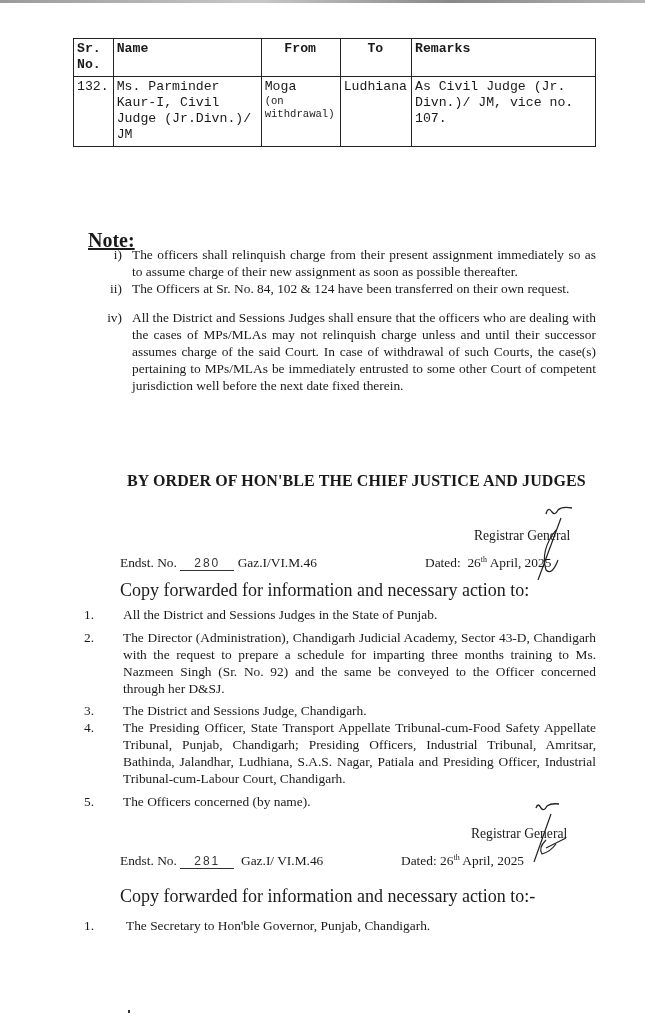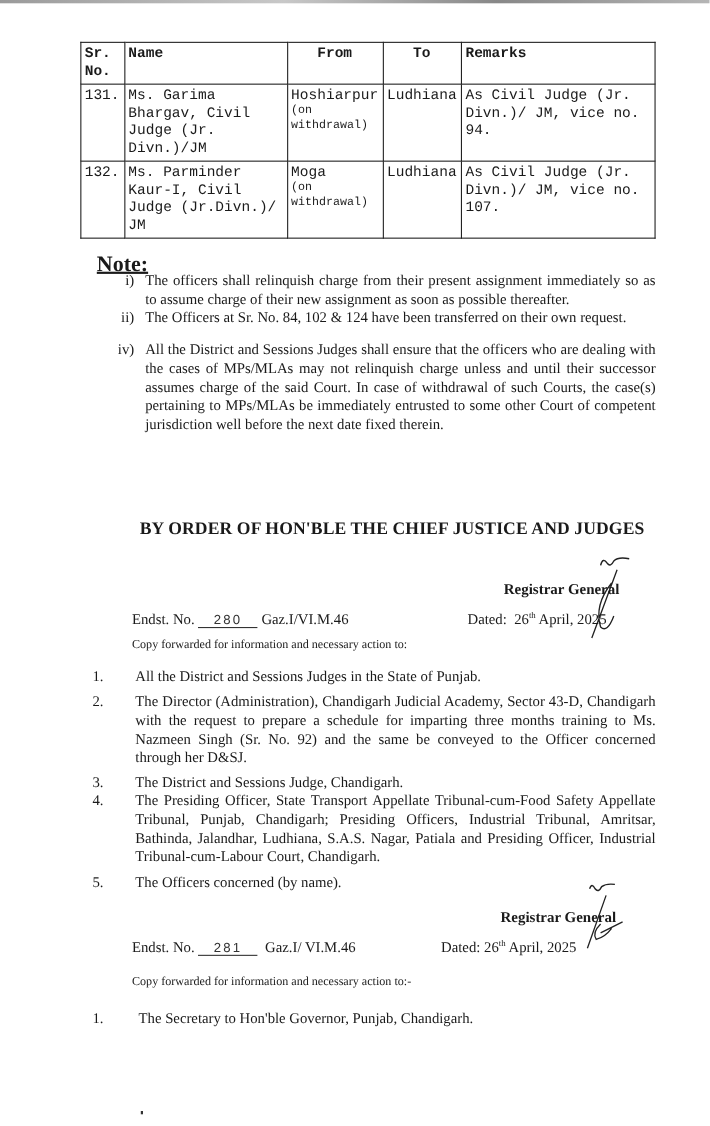--- a/index.html
+++ b/index.html
@@ -12,27 +12,27 @@
      line-height:16px; font-size:13.2px; text-align:left; }
   table.tr th { font-weight:bold; height:32px; }
   th.c { text-align:center !important; }
   .sub { display:block; font-size:10.6px; line-height:13px; }
   .note-h { position:absolute; left:88px; top:229px; font-weight:bold; text-decoration:underline; font-size:20px; }
   .notes { position:absolute; left:88px; top:246px; width:508px; }
   .note { display:flex; line-height:17px; margin-bottom:0px; }
   .note .num { width:44px; text-align:right; padding-right:10px; box-sizing:border-box; flex:none; }
   .note .txt { flex:1; text-align:justify; }
   .order { position:absolute; left:127px; top:472px; font-weight:bold; font-size:16px; letter-spacing:0.1px; }
-  .reg { position:absolute; font-weight:bold; font-size:13.6px; }
+  .reg { position:absolute; font-weight:normal; font-size:13.6px;margin-left:16px; }
   .endst { position:absolute; font-size:13.4px; }
   .blank { display:inline-block; border-bottom:1px solid #333; width:54px; text-align:center;
            font-family:Liberation Sans, sans-serif; font-size:12px; color:#333; letter-spacing:2px; line-height:13px; }
   .dated { position:absolute; font-size:13.4px; }
   sup { font-size:8px; }
-  .copy { position:absolute; font-size:11px; }
+  .copy { position:absolute; font-size:18px; }
   .list { position:absolute; left:84px; width:512px; }
   .li { display:flex; line-height:17px; }
   .li .n { width:39px; flex:none; }
   .li .t { flex:1; text-align:justify; }
   .sig { position:absolute; }
 </style>
 </head>
 <body>
 
 <div class="topline"></div>
@@ -45,27 +45,20 @@
       <col style="width:69px">
       <col>
     </colgroup>
   <tbody>
       <tr>
     <th>Sr. No.</th>
     <th>Name</th>
     <th class="c">From</th>
     <th class="c">To</th>
     <th>Remarks</th>
-  </tr>
-  <tr>
-    <td>131.</td>
-    <td>Ms. Garima Bhargav, Civil Judge (Jr. Divn.)/JM</td>
-    <td><span>Hoshiarpur</span><span class="sub">(on withdrawal)</span></td>
-    <td>Ludhiana</td>
-    <td>As Civil Judge (Jr. Divn.)/ JM, vice no. 94.</td>
   </tr>
   <tr>
     <td>132.</td>
     <td>Ms. Parminder Kaur-I, Civil Judge (Jr.Divn.)/ JM</td>
     <td><span>Moga</span><span class="sub">(on withdrawal)</span></td>
     <td>Ludhiana</td>
     <td>As Civil Judge (Jr. Divn.)/ JM, vice no. 107.</td>
   </tr>
 </tbody>
   </table>

